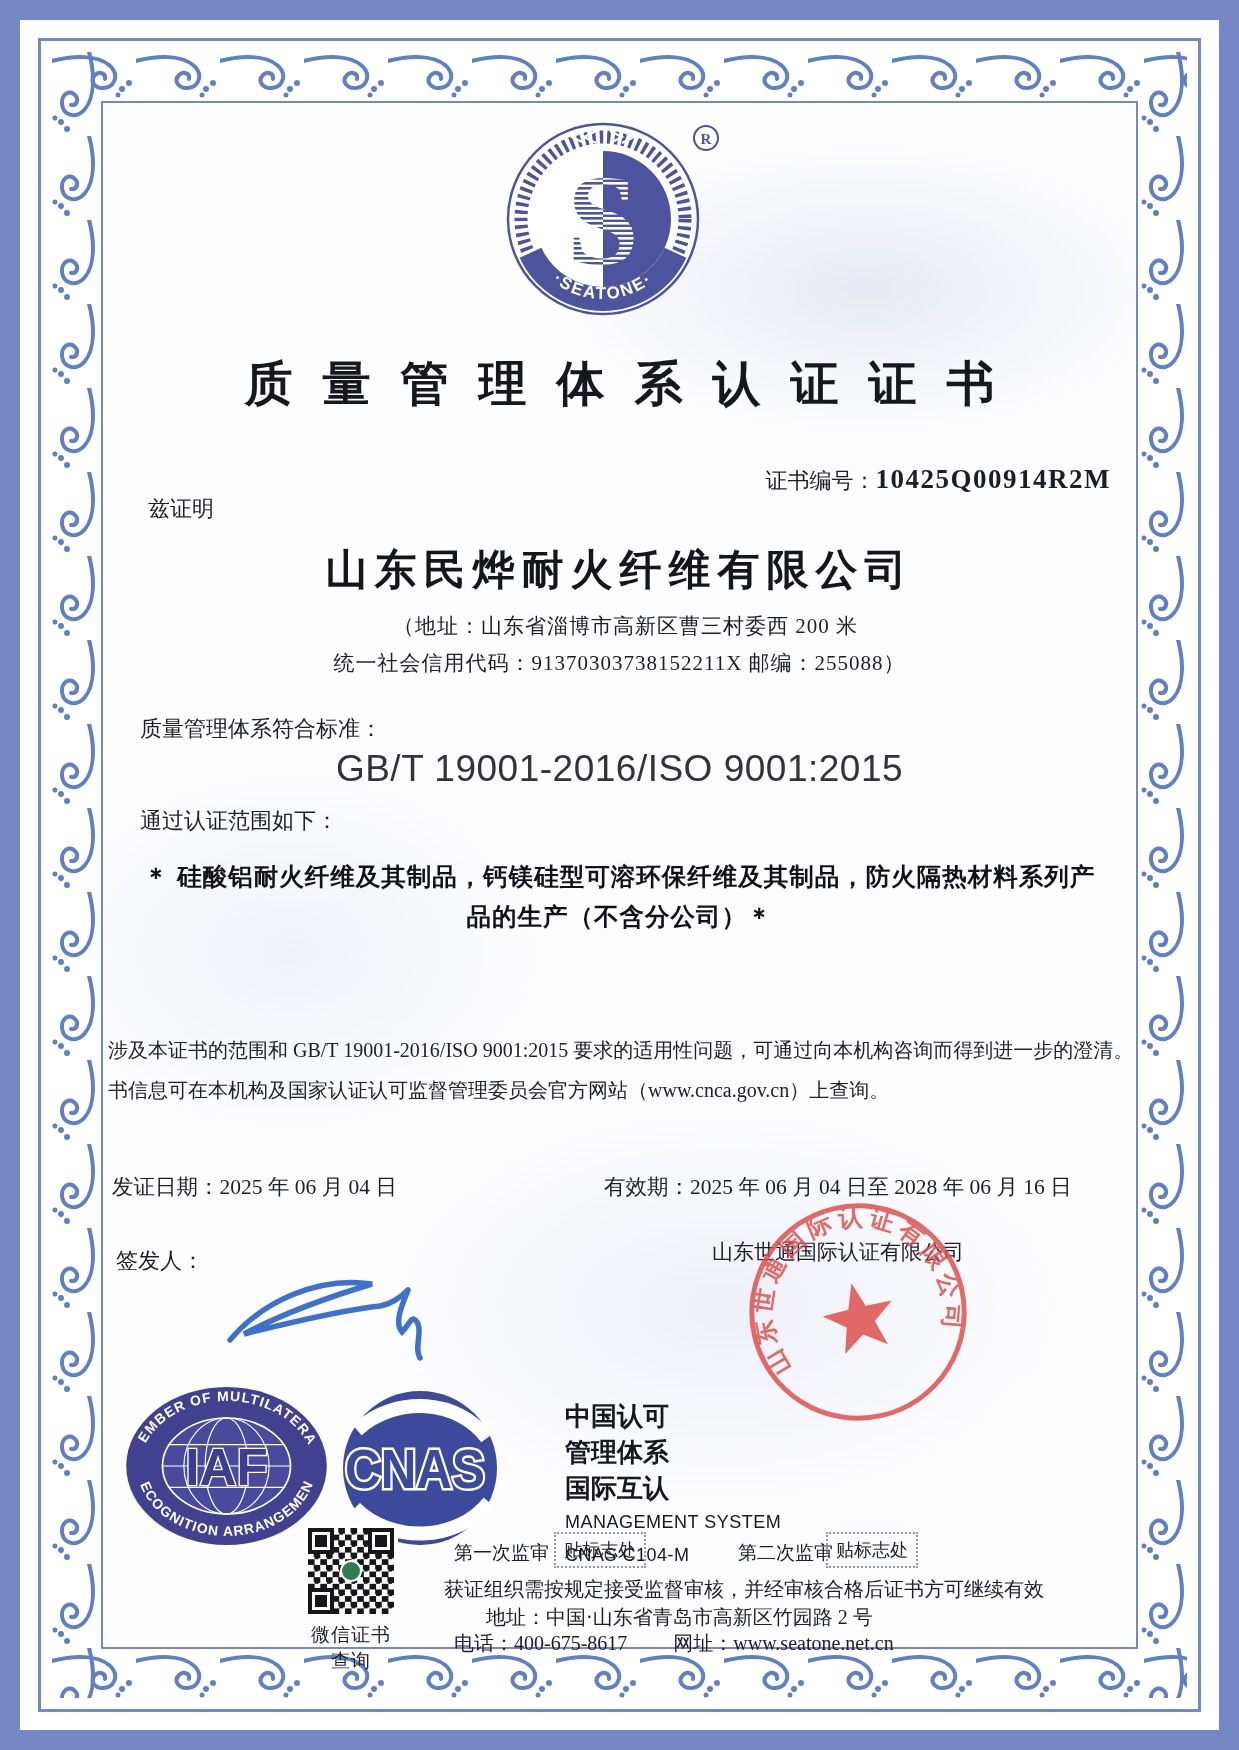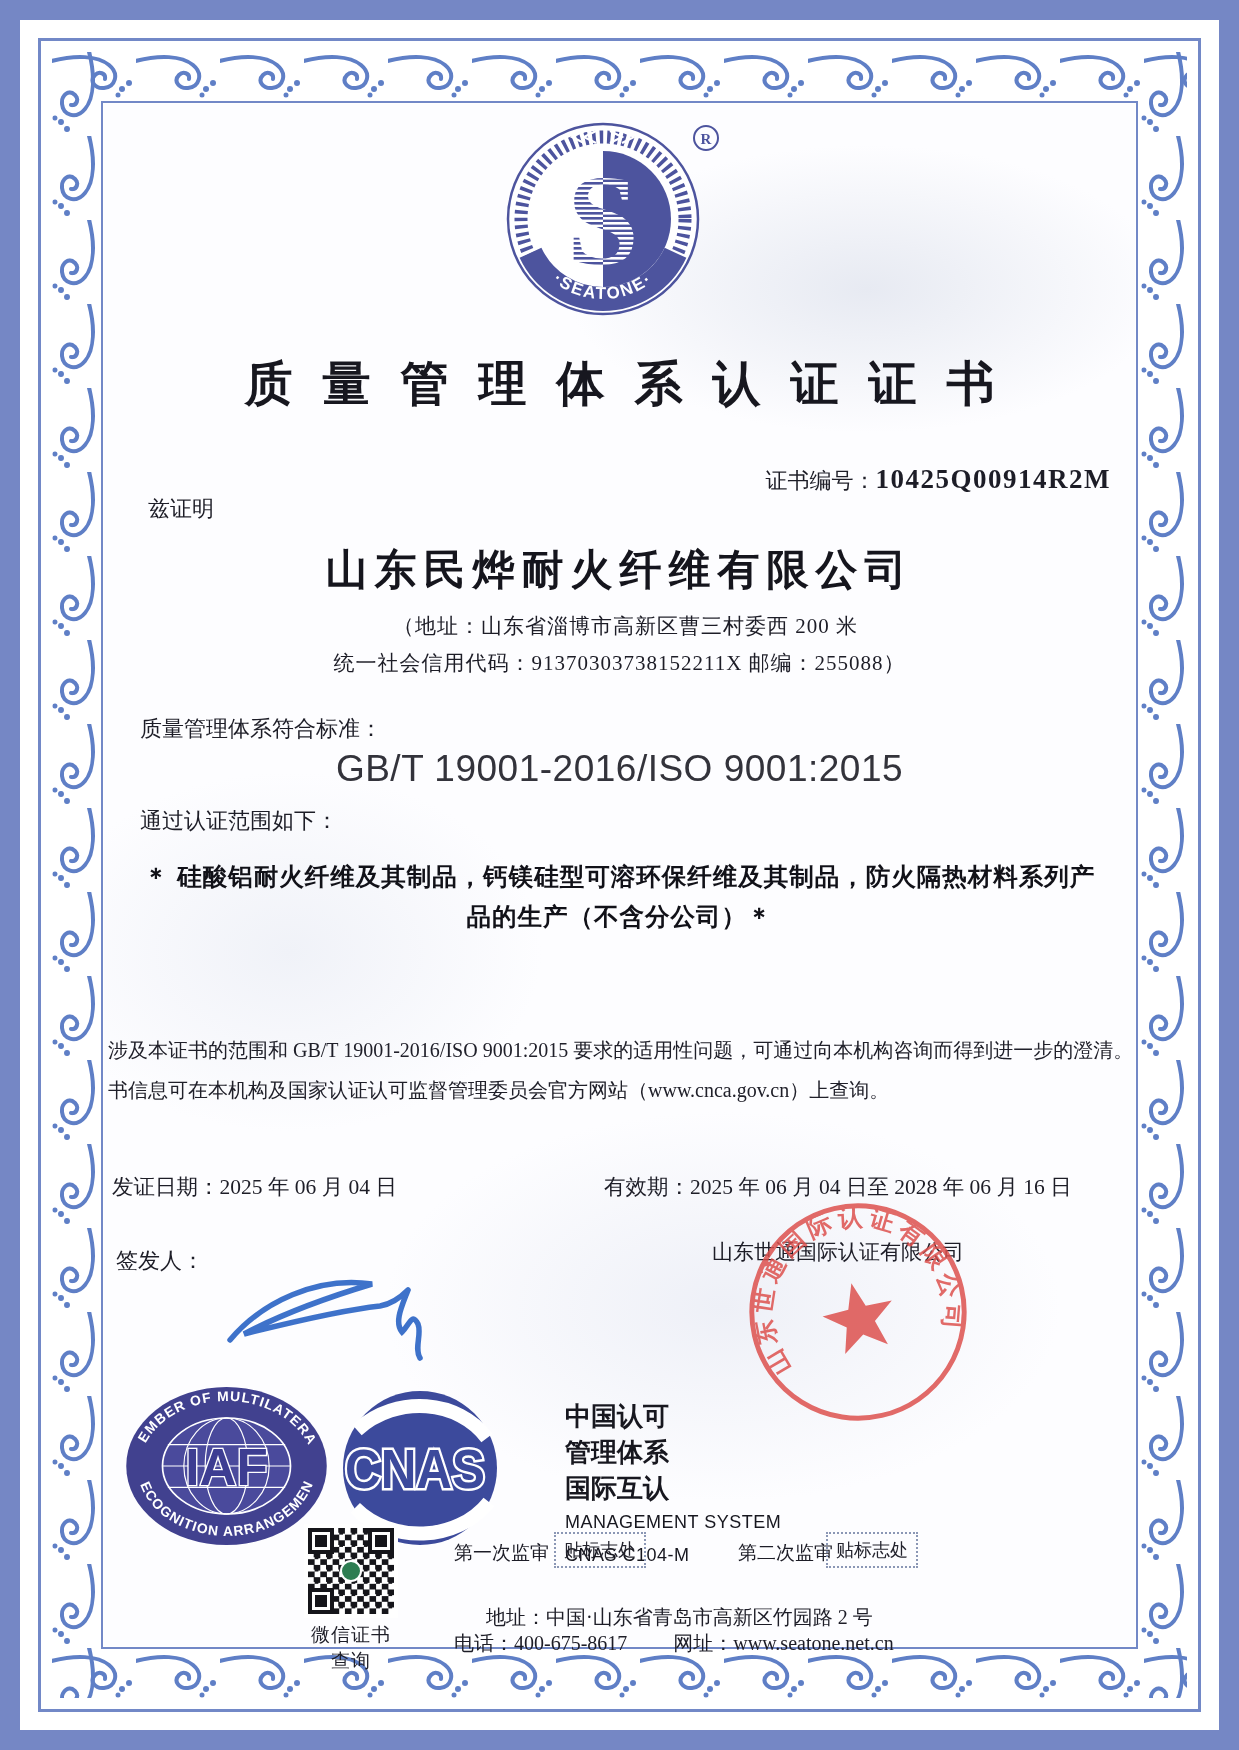--- a/index.html
+++ b/index.html
@@ -254,18 +254,19 @@
       <div class="c"></div>
     </div>
     <div class="qr-label">微信证书查询</div>
   </div>
 
   <div class="abs audit1">第一次监审</div>
   <div class="abs sticker b1">贴标志处</div>
   <div class="abs audit2">第二次监审</div>
   <div class="abs sticker b2">贴标志处</div>
 
+  <div class="abs supervision">获证组织需按规定接受监督审核，并经审核合格后证书方可继续有效</div>
   <div class="abs orgaddr">地址：中国·山东省青岛市高新区竹园路 2 号</div>
   <div class="abs phonerow">
     <span>电话：</span><span>400-675-8617</span><span class="gap"></span><span>网址：</span><span>www.seatone.net.cn</span>
   </div>
 
 </div>
 
 </body></html>

